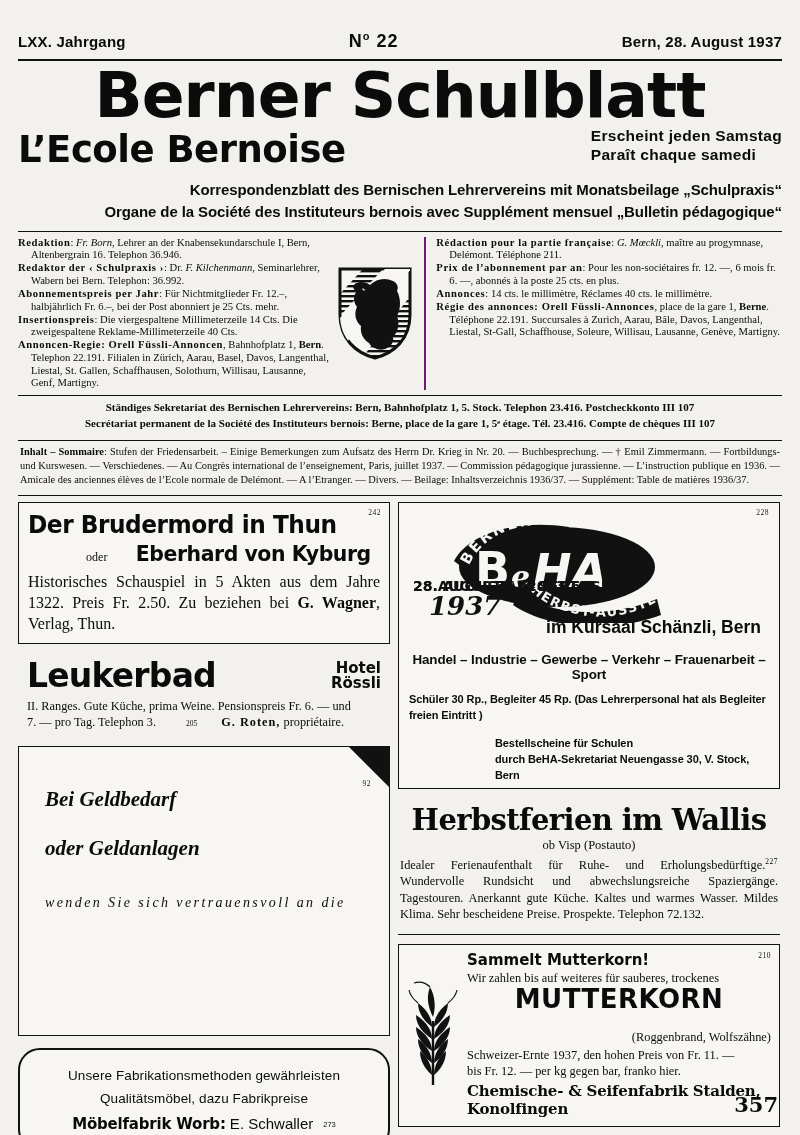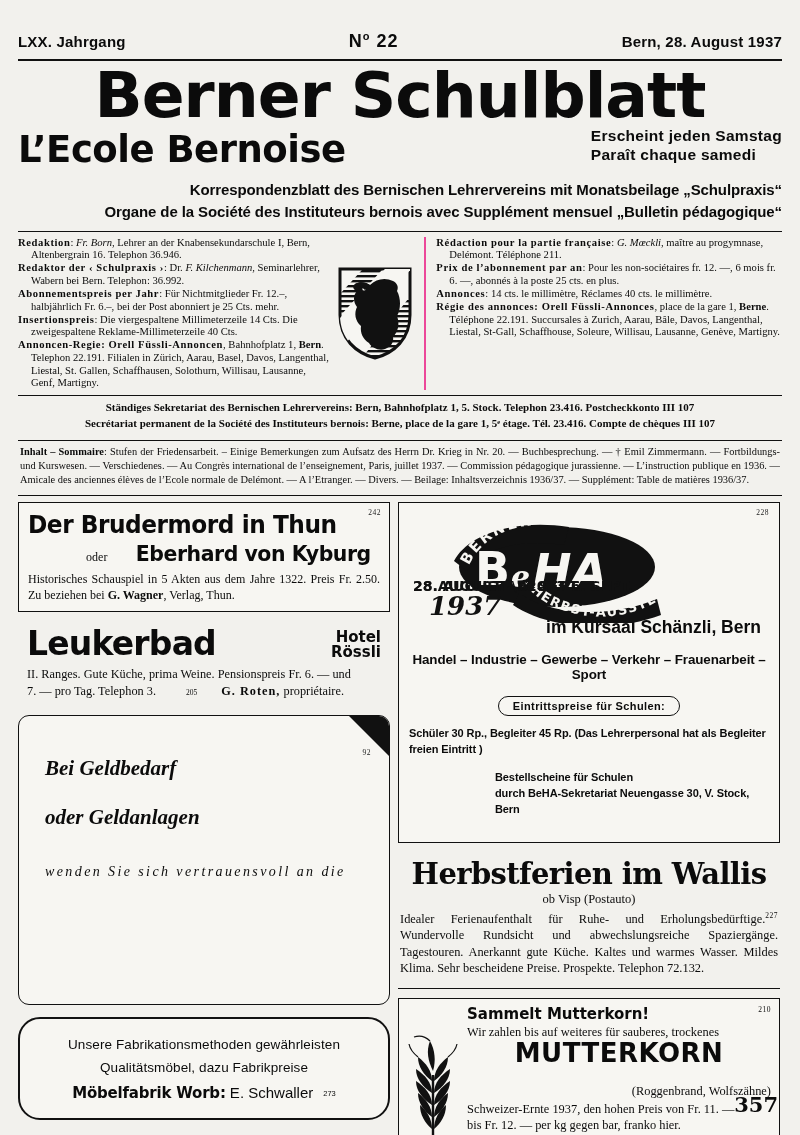--- a/index.html
+++ b/index.html
@@ -32,21 +32,21 @@
           font-size:15.5px;line-height:1.22;text-align:left;padding-bottom:3px;
           letter-spacing:.3px;white-space:nowrap;}
   .org{font-family:"Liberation Sans",sans-serif;font-weight:bold;
        font-size:15px;text-align:right;line-height:1.35;margin-top:12px;letter-spacing:-.1px;}
   .rule-med{border-bottom:1.8px solid #111;margin-top:8px;}
 
   
   .imprint{display:flex;margin-top:5px;}
   .imp-col{font-size:10.6px;line-height:1.19;}
   .imp-left{width:330px;}
-  .imp-right{width:366px;padding-left:10px;border-left:2px solid #ec4899;margin-left:4px;}
+  .imp-right{width:366px;padding-left:10px;border-left:2px solid #701a75;margin-left:4px;}
   .imp-right .imp-p{text-indent:-13px;padding-left:13px;}
   .imp-left .imp-p{text-indent:-13px;padding-left:13px;}
   .imp-p{margin:0 0 .5px 0;}
   .b{font-weight:bold;}
   .i{font-style:italic;}
   .sp{font-weight:bold;letter-spacing:.6px;}
   .crest{width:96px;display:flex;align-items:center;justify-content:center;}
 
   
   .rule-thin{border-bottom:1.5px solid #111;margin-top:5px;}
@@ -66,57 +66,57 @@
   .adnum{position:absolute;font-size:7.5px;letter-spacing:.5px;color:#222;}
 
   
   .ad-brudermord{padding:7px 9px 8px;}
   .ad-brudermord .t1{font-family:"DejaVu Sans",sans-serif;font-weight:bold;font-size:25px;
                      letter-spacing:-.5px;transform:scaleX(.93);transform-origin:left;}
   .ad-brudermord .t2row{text-align:right;margin-top:2px;}
   .ad-brudermord .oder{font-size:12px;font-family:"Liberation Serif",serif;margin-right:20px;}
   .ad-brudermord .t2{font-family:"DejaVu Sans",sans-serif;font-weight:bold;font-size:22px;
                      letter-spacing:-.5px;display:inline-block;transform:scaleX(.93);}
-  .ad-brudermord .body{font-size:12px;line-height:1.3;margin-top:6px;text-align:justify;}
+  .ad-brudermord .body{font-size:16px;line-height:1.3;margin-top:6px;text-align:justify;}
 
   
   .ad-leuker{padding:5px 9px 7px;margin-top:7px;}
   .leuk-head{display:flex;align-items:flex-end;justify-content:space-between;}
   .leuk-name{font-family:"DejaVu Sans",sans-serif;font-weight:bold;font-size:33px;letter-spacing:-.8px;}
   .leuk-hotel{font-family:"DejaVu Sans",sans-serif;font-weight:bold;font-size:15px;
               line-height:1.02;text-align:right;padding-bottom:3px;}
   .ad-leuker .body{font-size:12.3px;line-height:1.35;margin-top:3px;}
   .ad-leuker .row2{display:flex;align-items:baseline;}
   .ad-leuker .row2 .a{flex:0 0 auto;}
   .ad-leuker .row2 .n{font-size:7.5px;margin:0 24px 0 30px;}
   .ad-leuker .row2 .c{flex:1;}
   .lsp{letter-spacing:1px;}
 
   
-  .ad-gewerbe{margin-top:8px;height:290px;padding:0;overflow:hidden;border-radius:11px;}
+  .ad-gewerbe{margin-top:8px;height:290px;padding:0;overflow:hidden;}
   .gw-inner{position:relative;height:100%;padding:40px 26px 0 26px;box-sizing:border-box;}
   .fold{position:absolute;top:-2px;right:-2px;width:0;height:0;
         border-left:44px solid transparent;border-top:44px solid #111;}
   .gw-l1,.gw-l2{font-family:"Liberation Serif",serif;font-style:italic;font-weight:bold;font-size:21px;}
   .gw-l2{margin-top:24px;}
   .gw-l3{font-family:"Liberation Serif",serif;font-style:italic;font-size:14px;
          letter-spacing:2.4px;margin-top:34px;}
   .gw-l4{font-family:"Liberation Serif",serif;font-style:italic;font-weight:bold;font-size:22px;
          text-align:right;margin-top:38px;padding-right:6px;}
 
   
   .ad-moebel{margin-top:12px;border-radius:22px;border-width:2.6px;padding:14px 10px 16px;
              text-align:center;font-family:"Liberation Sans",sans-serif;}
   .ad-moebel .m1,.ad-moebel .m2{font-size:13.5px;letter-spacing:.1px;line-height:1.75;}
   .ad-moebel .m3{font-size:15px;margin-top:4px;}
   .ad-moebel .m3 b{font-family:"DejaVu Sans",sans-serif;font-weight:bold;letter-spacing:-.2px;}
   .ad-moebel .m3 .nm{font-size:7.5px;margin-left:10px;vertical-align:2px;}
 
   
-  .ad-beha{padding:8px 10px 24px;}
+  .ad-beha{padding:8px 10px 4px;}
   .beha-logo{position:relative;height:112px;}
   .beha-sub{font-family:"Liberation Sans",sans-serif;font-weight:bold;font-size:17.5px;
             text-align:right;padding-right:8px;margin-top:-6px;}
   .beha-cats{font-family:"Liberation Sans",sans-serif;font-weight:bold;font-size:13.4px;
              text-align:center;margin-top:14px;letter-spacing:-.1px;}
   .beha-pill{margin:14px auto 0;width:180px;border:1.4px solid #111;border-radius:12px;
              text-align:center;font-family:"Liberation Sans",sans-serif;font-weight:bold;
              font-size:11px;padding:3px 0;letter-spacing:.4px;}
   .beha-prices{font-family:"Liberation Sans",sans-serif;font-weight:bold;font-size:11px;
                line-height:1.45;margin-top:10px;letter-spacing:-.1px;}
@@ -306,21 +306,20 @@
             <text x="102" y="76" font-family="DejaVu Serif, serif" font-size="30" font-style="italic" font-weight="bold" fill="#f7f6f2">e</text>
             <text x="124" y="76" font-family="DejaVu Sans, sans-serif" font-size="46" font-weight="bold" font-style="italic" fill="#f7f6f2">HA</text>
             <text x="4" y="80" font-family="DejaVu Sans, sans-serif" font-size="14" font-weight="bold" fill="#111">28. AUGUST \u2013 6. SEPT.</text>
             <text x="4" y="80" font-family="DejaVu Sans, sans-serif" font-size="14" font-weight="bold" fill="#111">28.AUGUST – 6. SEPT.</text>
             <text x="20" y="104" font-family="DejaVu Serif, serif" font-size="26" font-weight="bold" font-style="italic" fill="#111">1937</text>
           </svg>
         </div>
 
         <div class="beha-sub">im Kursaal Schänzli, Bern</div>
         <div class="beha-cats">Handel – Industrie – Gewerbe – Verkehr – Frauenarbeit – Sport</div>
-        <div class="beha-pill">Eintrittspreise für Schulen:</div>
         <div class="beha-prices">
           <div>Schüler 30 Rp., Begleiter 45 Rp. (Das Lehrerpersonal hat als Begleiter</div>
           <div>freien Eintritt )</div>
         </div>
         <div class="beha-order">
           <div>Bestellscheine für Schulen</div>
           <div>durch BeHA-Sekretariat Neuengasse 30, V. Stock, Bern</div>
         </div>
       </div>
 

